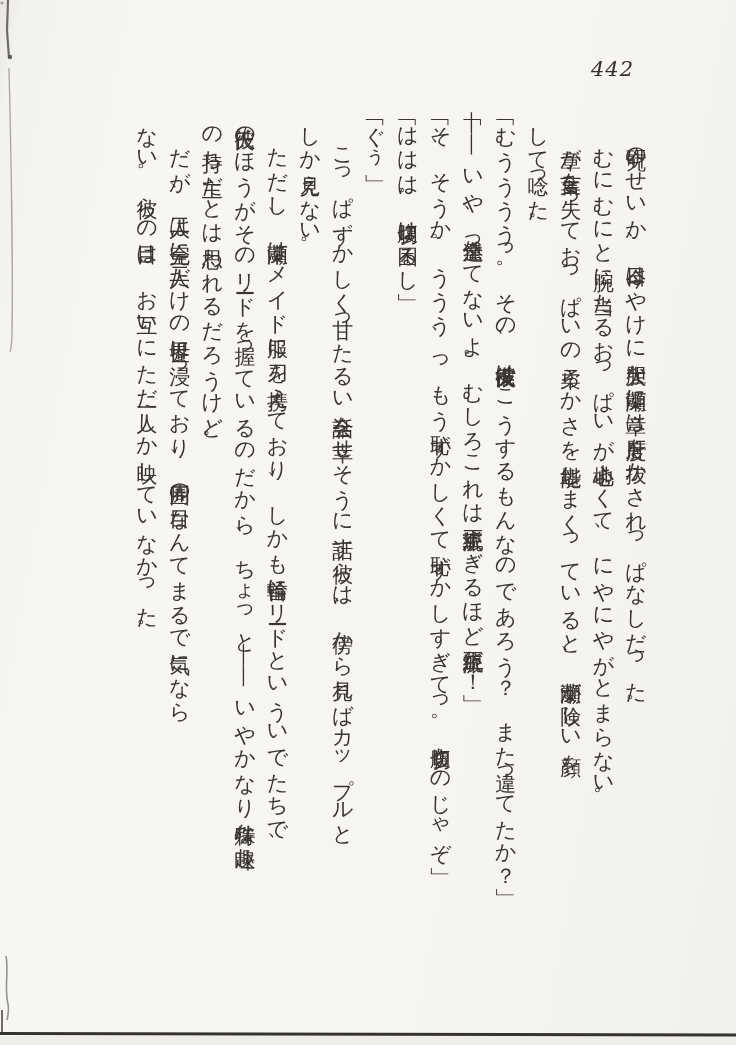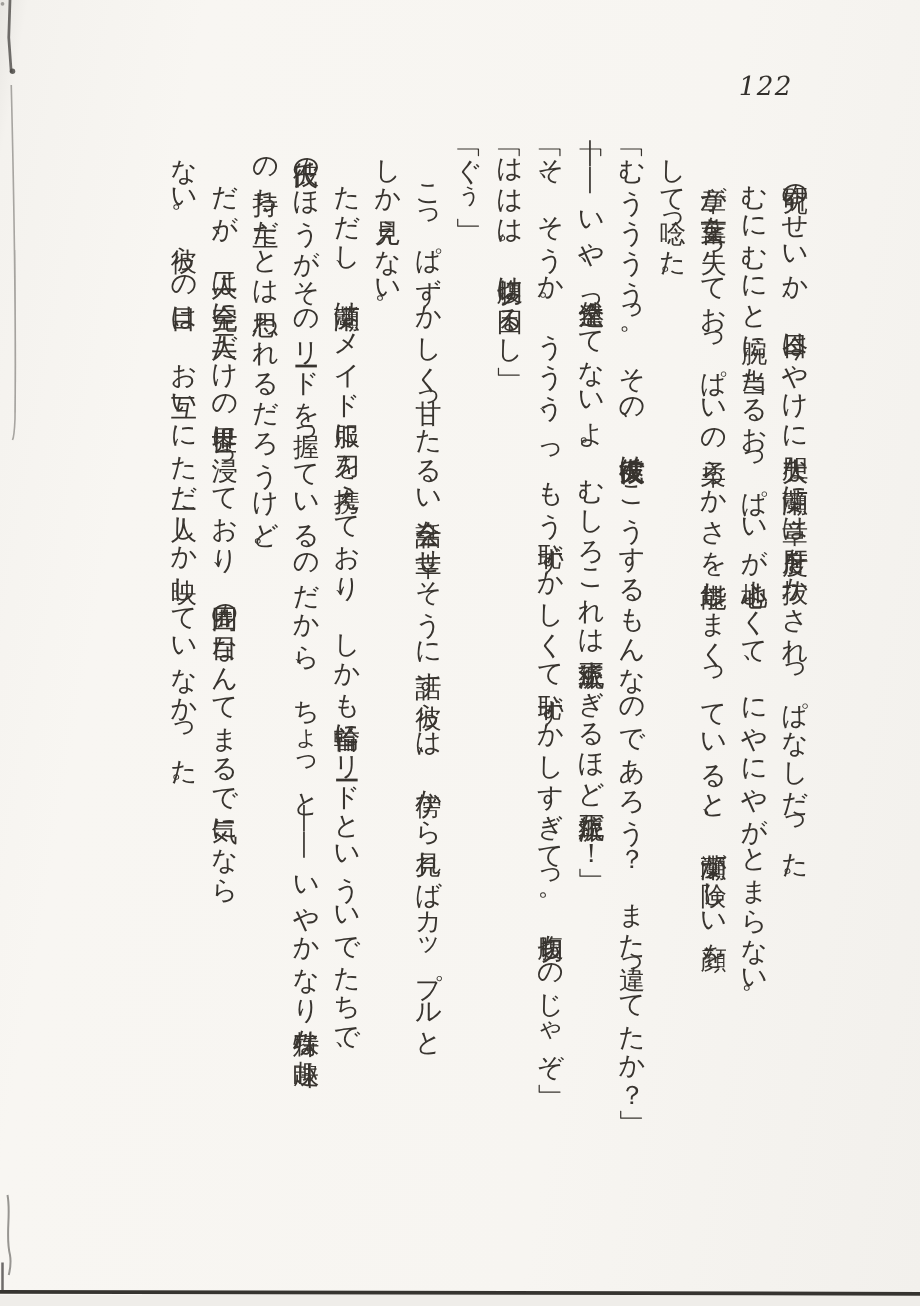--- a/index.html
+++ b/index.html
@@ -26,21 +26,21 @@
   }
   .bottom-edge{
     position:absolute;left:0;top:1032px;width:737px;height:3px;
     background:#35332f;transform:rotate(0.12deg);transform-origin:left center;
   }
   .left-artifacts{position:absolute;left:0;top:0;}
 </style>
 </head>
 <body>
 
-<div class="page-number">122</div>
+<div class="page-number">442</div>
 
 <div class="vtext">
   <p class="tline indent">研究のせいか、今日はやけに大胆な蘭瀬に章は度肝を抜かされっぱなしだった。</p>
   <p class="tline indent">むにむにと腕に当たるおっぱいが心地よくて、にやにやがとまらない。</p>
   <p class="tline indent">章が言葉を失っておっぱいの柔らかさを堪能しまくっていると、蘭瀬が険しい顔を</p>
   <p class="tline">して唸った。</p>
   <p class="tline">「むううううっ。その、彼氏彼女はこうするもんなのであろう？　また違ってたか？」</p>
   <p class="tline">「――いや、全然違ってないよ。むしろこれは正統派すぎるほど正統派だ！」</p>
   <p class="tline">「そ、そうか。ううう、っもう恥ずかしくて恥ずかしすぎてっ。切腹ものじゃぞ」</p>
   <p class="tline">「ははは。切腹は困るし」</p>

